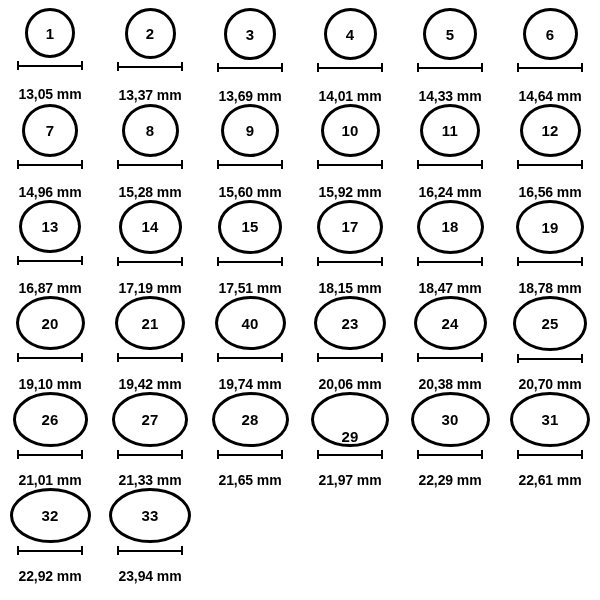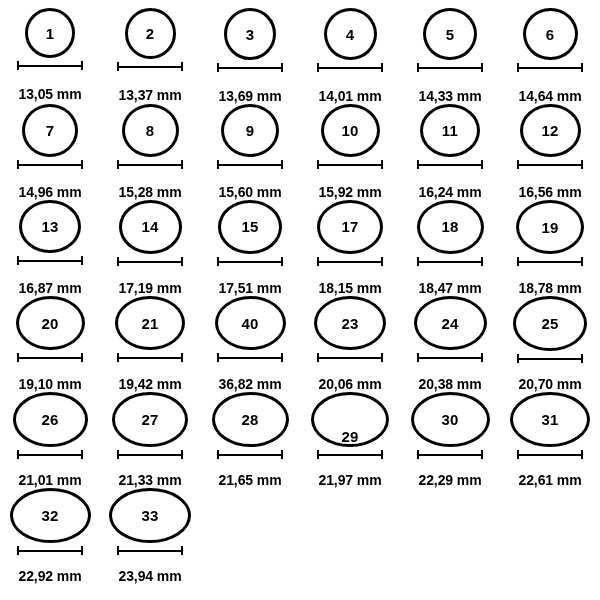--- a/index.html
+++ b/index.html
@@ -314,21 +314,21 @@
       </div>
       <div class="cell">
         <div class="ring" style="width: 71px; height: 71px;">
           <span class="ring-size">40</span>
         </div>
         <div class="measure">
           <span class="tick left"></span>
           <span class="bar"></span>
           <span class="tick right"></span>
         </div>
-        <div class="mm-label">36,82 mm</div>
+        <div class="mm-label">19,74 mm</div>
       </div>
       <div class="cell">
         <div class="ring" style="width: 72px; height: 72px;">
           <span class="ring-size">23</span>
         </div>
         <div class="measure">
           <span class="tick left"></span>
           <span class="bar"></span>
           <span class="tick right"></span>
         </div>

